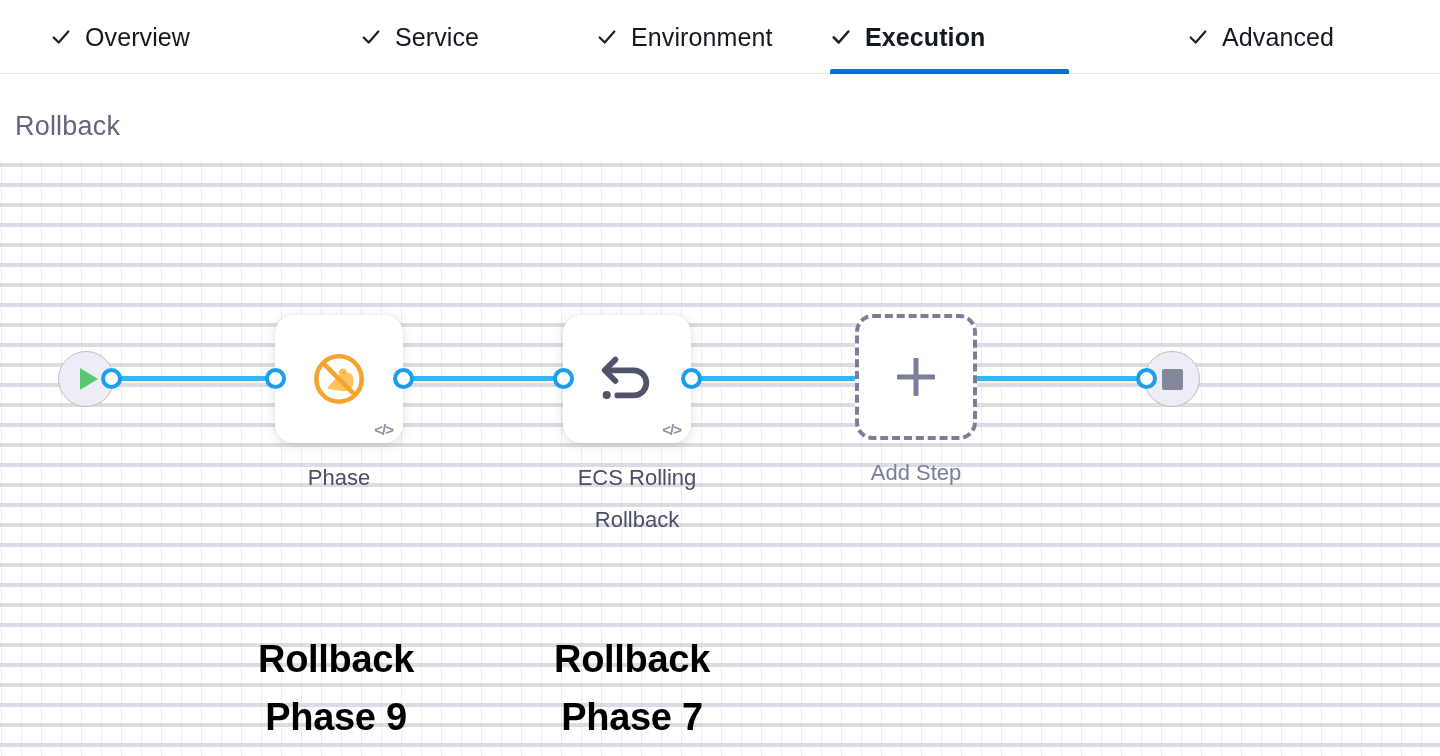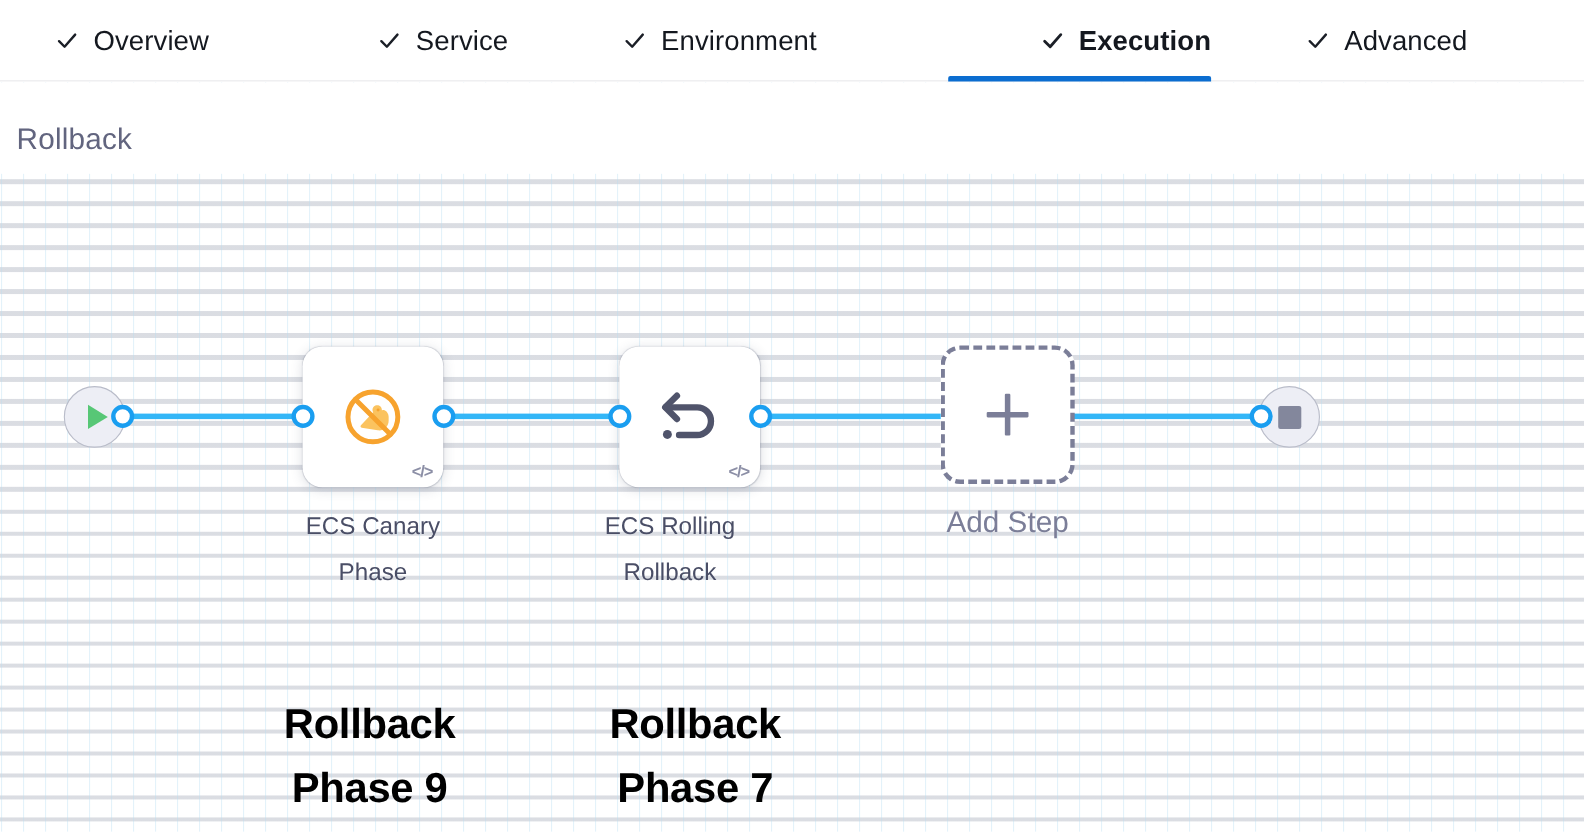--- a/index.html
+++ b/index.html
@@ -225,21 +225,21 @@
     background: #7b7e98;
     border-radius: 1px;
   }
   .plus-h { width: 38px; height: 5px; left: 50%; top: 50%; transform: translate(-50%,-50%); }
   .plus-v { width: 5px; height: 38px; left: 50%; top: 50%; transform: translate(-50%,-50%); }
   .addstep-label {
     position: absolute;
     top: 385px;
     width: 200px;
     text-align: center;
-    font-size: 27px;
+    font-size: 22px;
     color: #7b7e98;
     z-index: 5;
   }
 
   
   .annot {
     position: absolute;
     width: 300px;
     text-align: center;
     font-size: 38px;
@@ -257,39 +257,39 @@
 
   <div class="tab" style="left:32px">
     <span class="check">
       <svg viewBox="0 0 24 24" width="22" height="22" fill="none" stroke="#1b1f27" stroke-width="2.4" stroke-linecap="round" stroke-linejoin="round">
           <path d="M4 12.5 L9.5 18 L20 6"></path>
         </svg>
     </span>
     <span class="tlabel">Overview</span>
   </div>
 
-  <div class="tab" style="left:325px">
+  <div class="tab" style="left:342px">
     <span class="check">
       <svg viewBox="0 0 24 24" width="22" height="22" fill="none" stroke="#1b1f27" stroke-width="2.4" stroke-linecap="round" stroke-linejoin="round">
           <path d="M4 12.5 L9.5 18 L20 6"></path>
         </svg>
     </span>
     <span class="tlabel">Service</span>
   </div>
 
-  <div class="tab" style="left:548px">
+  <div class="tab" style="left:578px">
     <span class="check">
       <svg viewBox="0 0 24 24" width="22" height="22" fill="none" stroke="#1b1f27" stroke-width="2.4" stroke-linecap="round" stroke-linejoin="round">
           <path d="M4 12.5 L9.5 18 L20 6"></path>
         </svg>
     </span>
     <span class="tlabel">Environment</span>
   </div>
 
-  <div class="tab active" style="left:862px;width:239px;justify-content:flex-end;padding:0">
+  <div class="tab active" style="left:830px;width:239px;justify-content:flex-start;padding:0">
     <span class="check">
       <svg viewBox="0 0 24 24" width="22" height="22" fill="none" stroke="#1b1f27" stroke-width="2.8" stroke-linecap="round" stroke-linejoin="round">
           <path d="M4 12.5 L9.5 18 L20 6"></path>
         </svg>
     </span>
     <span class="tlabel">Execution</span>
     <span class="underline"></span>
   </div>
 
   <div class="tab" style="left:1169px">
@@ -327,37 +327,36 @@
           <path d="M41 25c0-2.6-2.1-4.7-4.7-4.7-2.6 0-4.7 2.1-4.7 4.7 0 .9.2 1.7.7 2.4L20 40.5c-.8.8-.4 2.2.8 2.4l16 2.6c5.9.9 11-3.7 11-9.6v-4c0-2.8-1.6-5.3-4.1-6.5-1.5-.7-2.7.1-2.7.1z" fill="#fbc35f"></path>
           <path d="M37.2 23.6a1.5 1.5 0 1 0 0 3 1.5 1.5 0 0 0 0-3z" fill="#f7a32e"></path>
           <path d="M14.5 14.5 L49.5 49.5" stroke="#f7a32e" stroke-width="5" stroke-linecap="round"></path>
         </svg>
       </span>
       <span class="code-badge">&lt;/&gt;</span>
     </div>
     <div class="dot" style="left:265px"></div>
     <div class="dot" style="left:393px"></div>
     <div class="node-label" style="left:234px">
-      <div>ECS Canary</div>
       <div>Phase</div>
     </div>
 
     <div class="node" style="left:563px">
       <span class="nicon">
         <svg width="62" height="58" viewBox="0 0 64 60" fill="none" stroke="#50546b" stroke-width="6" stroke-linecap="round" stroke-linejoin="round">
           <path d="M20 10 L9 21 L20 32"></path>
           <path d="M9.5 21 H39 a13 13 0 0 1 0 26 H22"></path>
           <circle cx="11" cy="46.5" r="4.2" fill="#50546b" stroke="none"></circle>
         </svg>
       </span>
       <span class="code-badge">&lt;/&gt;</span>
     </div>
     <div class="dot" style="left:553px"></div>
     <div class="dot" style="left:681px"></div>
-    <div class="node-label" style="left:504px">
+    <div class="node-label" style="left:532px">
       <div>ECS Rolling</div>
       <div>Rollback</div>
     </div>
 
     <div class="addstep" style="left:855px">
       <span class="plus-h"></span>
       <span class="plus-v"></span>
     </div>
     <div class="addstep-label" style="left:816px">Add Step</div>
 

